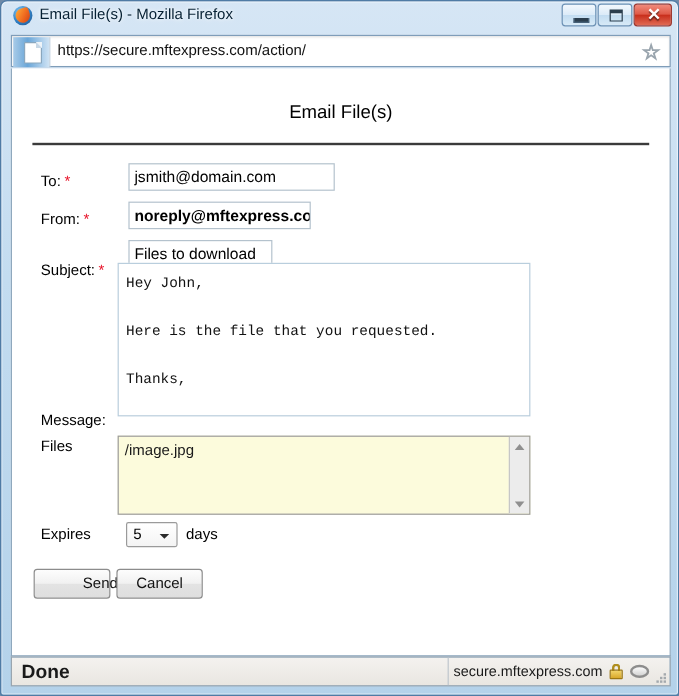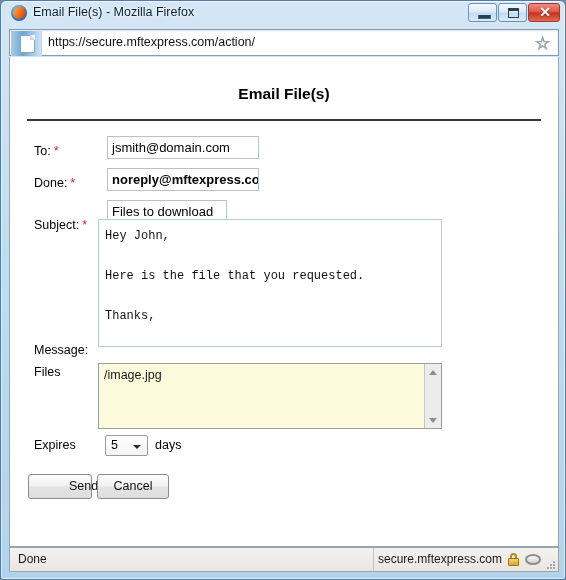--- a/index.html
+++ b/index.html
@@ -169,21 +169,21 @@
     box-sizing: border-box;
     overflow: hidden;
   }
 
   #page-title {
     position: absolute;
     left: 0; top: 28px;
     width: 548px;
     text-align: center;
     font-size: 15.5px;
-    font-weight: bold;
+    font-weight: normal;
     color: #000000;
   }
   #divider {
     position: absolute;
     left: 17px; top: 62px;
     width: 514px;
     height: 2px;
     background: #3b3b3b;
   }
 
@@ -314,22 +314,23 @@
     position: absolute;
     left: 8px; top: 546px;
     width: 550px; height: 25px;
     box-sizing: border-box;
     background: linear-gradient(to bottom,#f4f2ef 0%,#e9e6e1 100%);
     border: 1px solid #9aa5ae;
   }
   #status-text {
     position: absolute;
     left: 8px; top: 4px;
-    font-size: 12px;
+    font-size: 16px;
     color: #1a1a1a;
+    font-weight: bold;
   }
   #status-domain {
     position: absolute;
     right: 56px; top: 4px;
     font-size: 12px;
     color: #1a1a1a;
     white-space: nowrap;
   }
   #status-sep {
     position: absolute;
@@ -416,24 +417,24 @@
   </div>
 
   <div id="viewport">
 
     <div id="page-title">Email File(s)</div>
     <div id="divider"></div>
 
     <div class="form-label" style="left:24px; top:87px;">
       <span>To:</span><span class="req-star">*</span>
     </div>
-    <div class="text-input" id="to-input" style="left:97px; top:79px; width:152px; height:23px;">jsmith@domain.com</div>
+    <div class="text-input" id="to-input" style="left:97px; top:79px; width:172px; height:23px;">jsmith@domain.com</div>
 
     <div class="form-label" style="left:24px; top:119px;">
-      <span>Done:</span><span class="req-star">*</span>
+      <span>From:</span><span class="req-star">*</span>
     </div>
     <div class="text-input" id="from-input" style="left:97px; top:111px; width:152px; height:23px;font-weight:bold;">noreply@mftexpress.co</div>
 
     <div class="form-label" style="left:24px; top:161px;">
       <span>Subject:</span><span class="req-star">*</span>
     </div>
     <div class="text-input" id="subject-input" style="left:97px; top:143px; width:120px; height:23px;">Files to download</div>
 
     <div class="form-label" style="left:24px; top:286px;text-align:right;">Message:</div>
     <div id="message-box"><span id="msg-value">Hey John,

